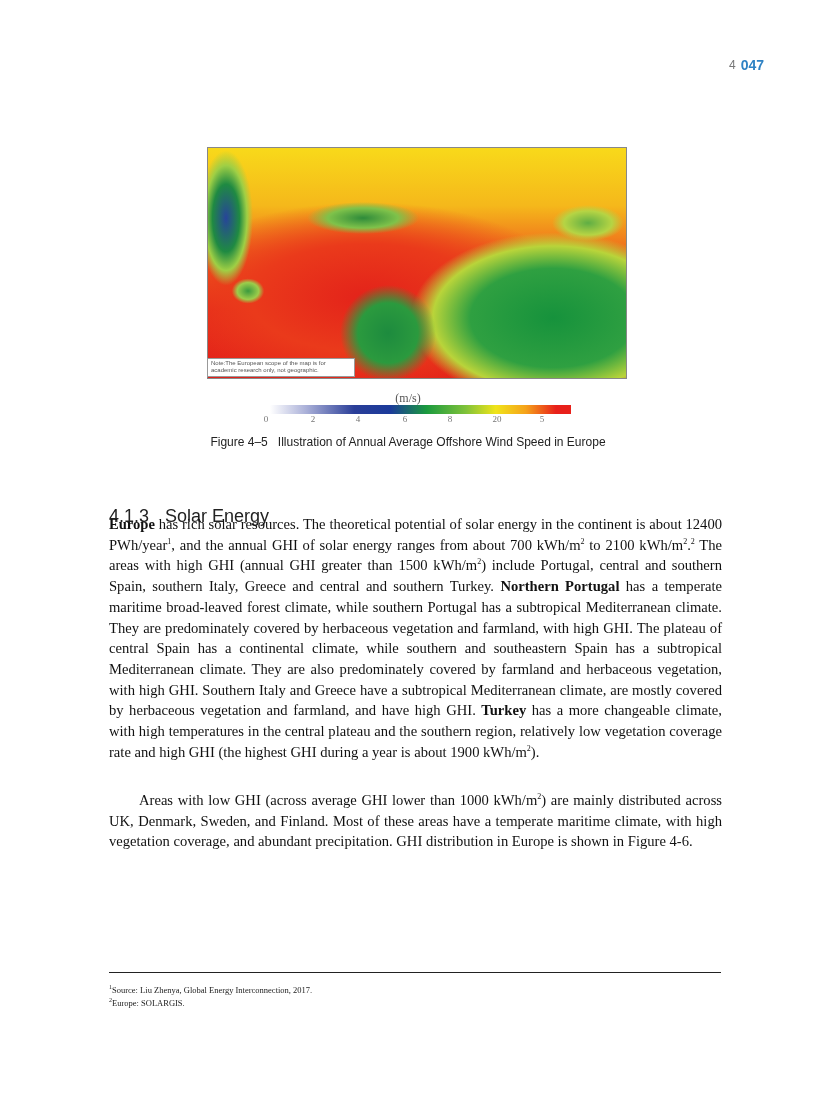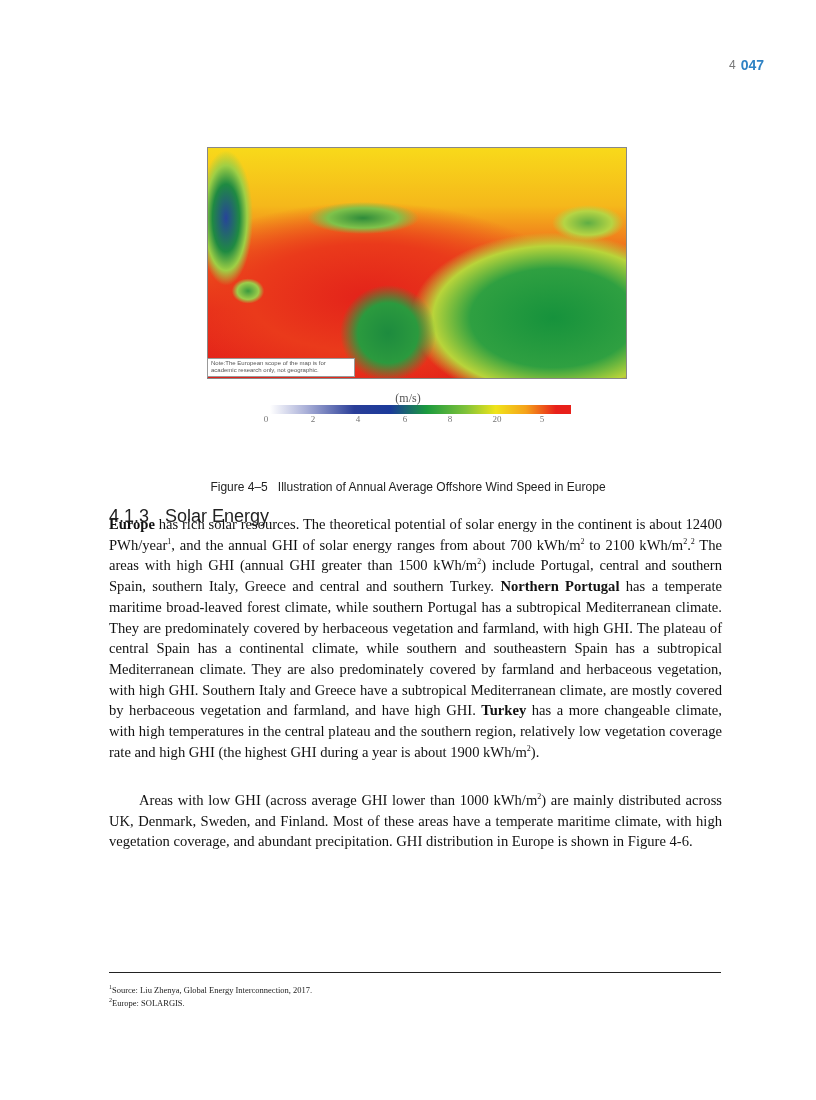--- a/index.html
+++ b/index.html
@@ -17,21 +17,21 @@
       radial-gradient(ellipse 30px 75px at 18px 70px, #27449a 0%, #1f8a42 45%, #9fcf45 70%, rgba(0,0,0,0) 90%),
       radial-gradient(ellipse 260px 120px at 160px 150px, #e3221a 0%, #ea3a1b 45%, rgba(0,0,0,0) 80%),
       linear-gradient(180deg,#f8d91a 0%,#f5b81b 25%,#ef6a1c 45%,#e62b1a 70%,#e32019 100%);}
   .map-note{position:absolute;left:207px;top:358px;width:148px;height:19px;background:#fff;border:1px solid #999;
     font-family:"Liberation Sans",sans-serif;font-size:6px;line-height:7px;color:#555;padding:1px 3px;box-sizing:border-box;}
   .unit{position:absolute;left:0;width:816px;top:391px;text-align:center;font-size:12px;color:#555;}
   .scale-bar{position:absolute;left:270px;top:405px;width:301px;height:9px;
     background:linear-gradient(90deg,#ffffff 0%,#aab0d8 12%,#2a3e98 28%,#1b3a9a 40%,#1a9a3e 52%,#7fc23a 65%,#f0e41a 75%,#f5a21a 85%,#e8201a 95%,#e8201a 100%);}
   .ticks{position:absolute;top:414px;left:0;width:816px;height:12px;font-size:9px;color:#777;}
   .ticks span{position:absolute;transform:translateX(-50%);}
-  .caption{position:absolute;left:0;width:816px;top:435px;text-align:center;font-family:"Liberation Sans",sans-serif;font-size:12px;color:#222;margin-top:45px;}
+  .caption{position:absolute;left:0;width:816px;top:435px;text-align:center;font-family:"Liberation Sans",sans-serif;font-size:12px;color:#222;}
   .section{position:absolute;left:109px;top:506px;font-family:"Liberation Sans",sans-serif;font-size:18px;color:#222;}
   .section .sec-num{margin-right:16px;}
   .body{position:absolute;left:109px;width:613px;font-size:14.6px;line-height:20.7px;text-align:justify;}
   .p1{top:514px;}
   .p2{top:790px;text-indent:30px;}
   .body b{font-weight:bold;}
   .body sup{font-size:8px;line-height:0;vertical-align:super;}
   .rule{position:absolute;left:109px;top:972px;width:612px;height:1px;background:#222;}
   .fn{position:absolute;left:109px;font-size:8.5px;color:#222;}
   .fn1{top:985px;} .fn2{top:998px;}

